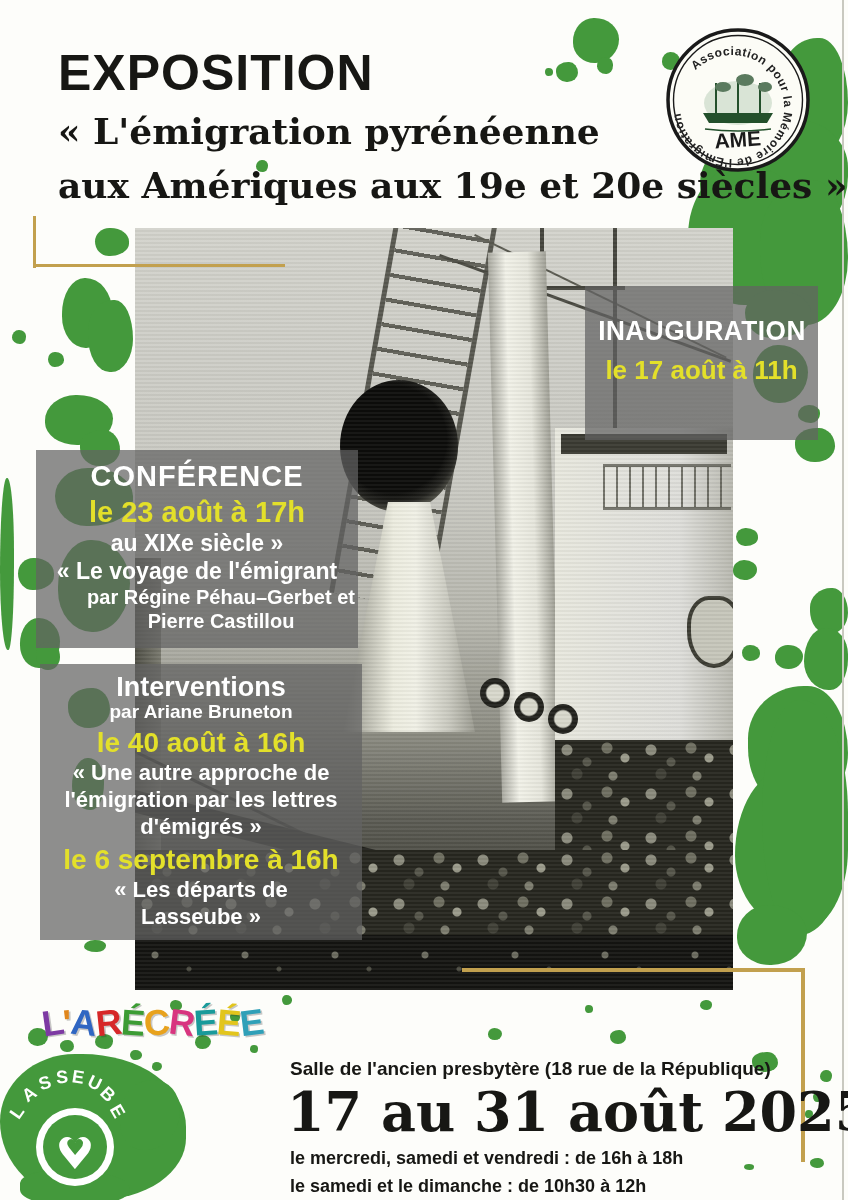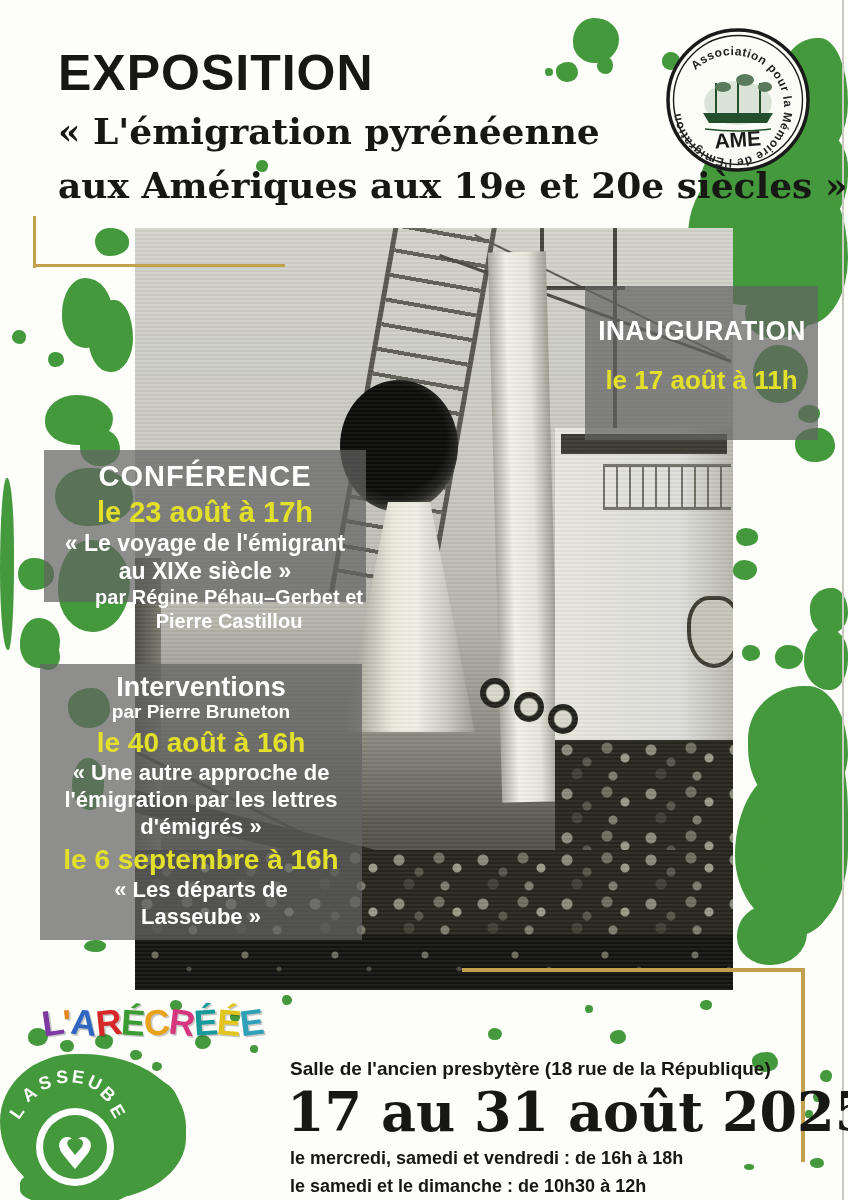--- a/index.html
+++ b/index.html
@@ -62,22 +62,22 @@
      background-size:90px 55px;}
   .ph-grain{left:0;top:0;width:598px;height:762px;
      background:repeating-linear-gradient(0deg,rgba(255,255,255,.05) 0 2px,rgba(0,0,0,.04) 2px 4px);}
 
   
   .panel{position:absolute;z-index:5;background:rgba(98,98,98,.72);color:#ffffff;text-align:center;
          display:flex;flex-direction:column;align-items:center;}
   .panel .yellow{color:#e3e02a;}
   #panel-inauguration{left:585px;top:286px;width:233px;height:154px;padding-top:30px;box-sizing:border-box;}
   #panel-inauguration .h{font-size:27px;font-weight:bold;letter-spacing:.5px;transform:scaleX(.97);}
-  #panel-inauguration .d{font-size:26px;font-weight:bold;margin-top:18px;}
-  #panel-conference{left:44px;top:450px;width:322px;height:152px;padding-top:10px;box-sizing:border-box;}
+  #panel-inauguration .d{font-size:26px;font-weight:bold;margin-top:8px;}
+  #panel-conference{left:36px;top:450px;width:322px;height:198px;padding-top:10px;box-sizing:border-box;}
   #panel-conference .h{font-size:29px;font-weight:bold;letter-spacing:1px;}
   #panel-conference .d{font-size:29px;font-weight:bold;margin-top:3px;}
   #panel-conference .q{font-size:23px;font-weight:bold;line-height:28px;}
   #panel-conference .b{font-size:20px;font-weight:bold;line-height:24px;margin-left:48px;}
   #panel-interventions{left:40px;top:664px;width:322px;height:276px;padding-top:8px;box-sizing:border-box;}
   #panel-interventions .h{font-size:27px;font-weight:bold;}
   #panel-interventions .b{font-size:19px;font-weight:bold;margin-top:-2px;}
   #panel-interventions .d{font-size:28px;font-weight:bold;margin-top:4px;}
   #panel-interventions .q{font-size:22px;font-weight:bold;line-height:27px;}
 
@@ -215,29 +215,29 @@
   <div class="scan-edge" style="left:842px;top:0;width:2px;height:1200px;"></div>
 
   <div class="panel" id="panel-inauguration">
     <div class="h">INAUGURATION</div>
     <div class="d yellow">le 17 août à 11h</div>
   </div>
 
   <div class="panel" id="panel-conference">
     <div class="h">CONFÉRENCE</div>
     <div class="d yellow">le 23 août à 17h</div>
+    <div class="q">au XIXe siècle »</div>
     <div class="q">« Le voyage de l'émigrant</div>
-    <div class="q">au XIXe siècle »</div>
     <div class="b">par Régine Péhau–Gerbet et</div>
     <div class="b">Pierre Castillou</div>
   </div>
 
   <div class="panel" id="panel-interventions">
     <div class="h">Interventions</div>
-    <div class="b">par Pierre Bruneton</div>
+    <div class="b">par Ariane Bruneton</div>
     <div class="d yellow">le 40 août à 16h</div>
     <div class="q">« Une autre approche de</div>
     <div class="q">l'émigration par les lettres</div>
     <div class="q">d'émigrés »</div>
     <div class="d yellow">le 6 septembre à 16h</div>
     <div class="q">« Les départs de</div>
     <div class="q">Lasseube »</div>
   </div>
 
   <div class="hdr abs" id="title">EXPOSITION</div>

